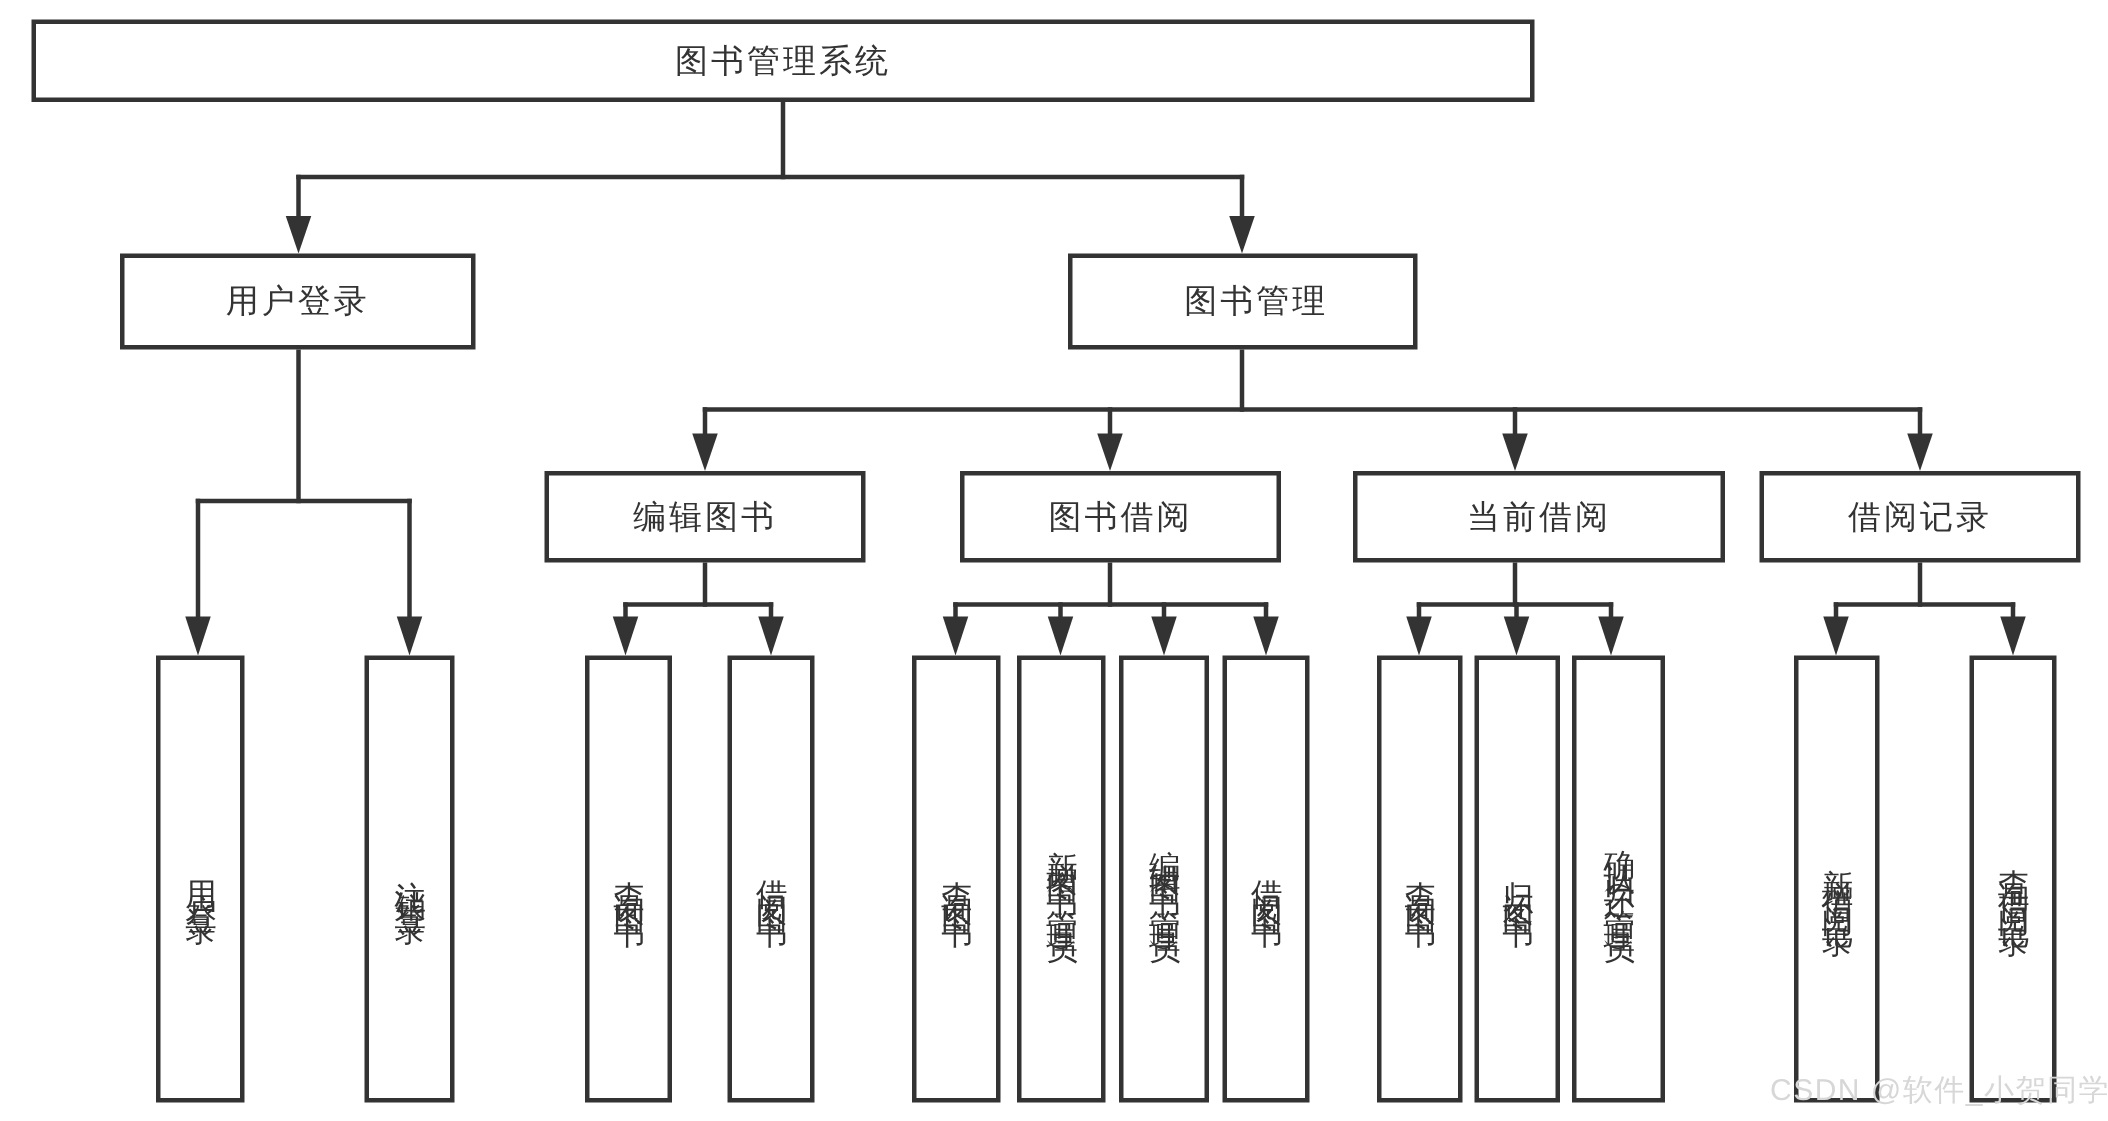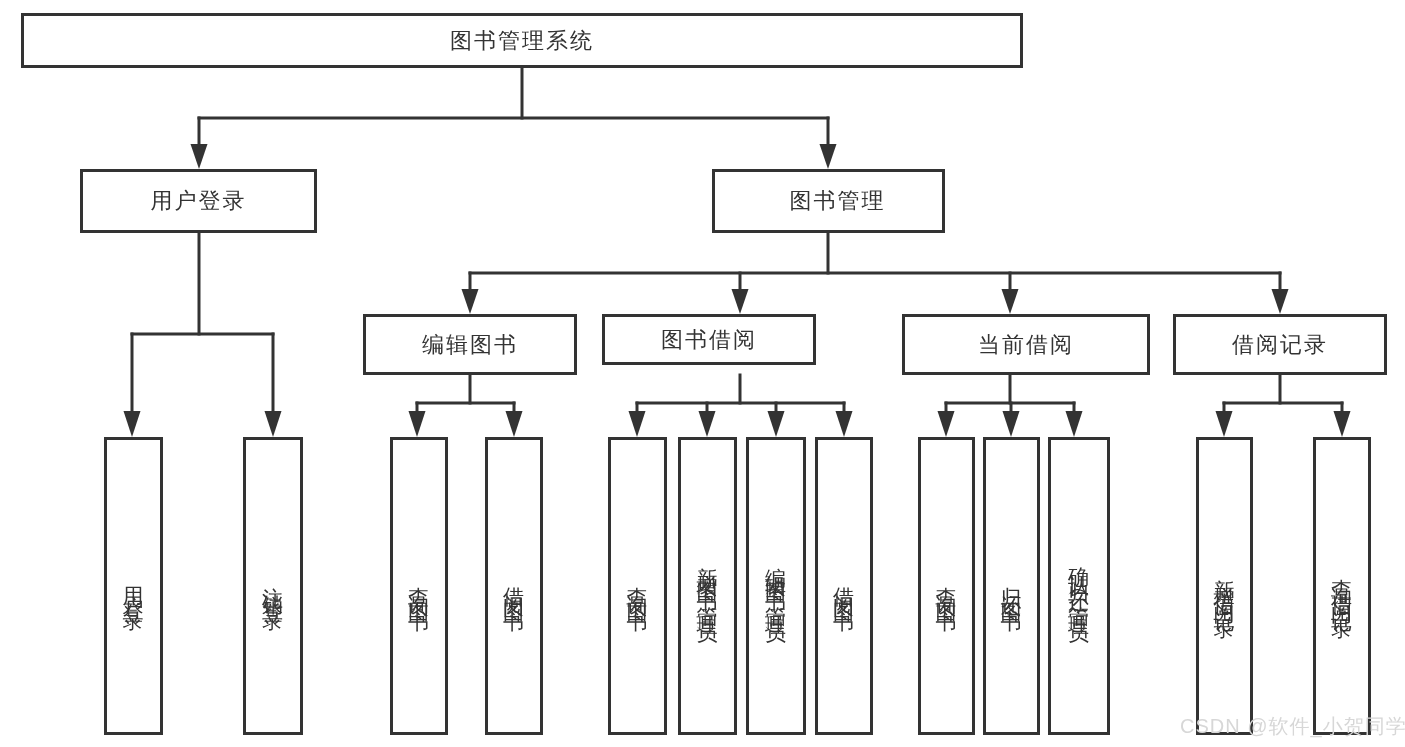--- a/index.html
+++ b/index.html
@@ -141,21 +141,21 @@
   <div class="node" style="left:80px; top:169px; width:237px; height:64px;">
     <span class="hlabel">用户登录</span>
   </div>
   <div class="node" style="left:712px; top:169px; width:233px; height:64px;padding-left:18px;">
     <span class="hlabel">图书管理</span>
   </div>
 
   <div class="node" style="left:363px; top:314px; width:214px; height:61px;">
     <span class="hlabel">编辑图书</span>
   </div>
-  <div class="node" style="left:602px; top:314px; width:214px; height:51px;font-family:Liberation Mono, monospace;">
+  <div class="node" style="left:640px; top:314px; width:214px; height:61px;font-family:Liberation Mono, monospace;">
     <span class="hlabel">图书借阅</span>
   </div>
   <div class="node" style="left:902px; top:314px; width:248px; height:61px;">
     <span class="hlabel">当前借阅</span>
   </div>
   <div class="node" style="left:1173px; top:314px; width:214px; height:61px;">
     <span class="hlabel">借阅记录</span>
   </div>
 
   <div class="node leaf" style="left:104px; width:59px;">

